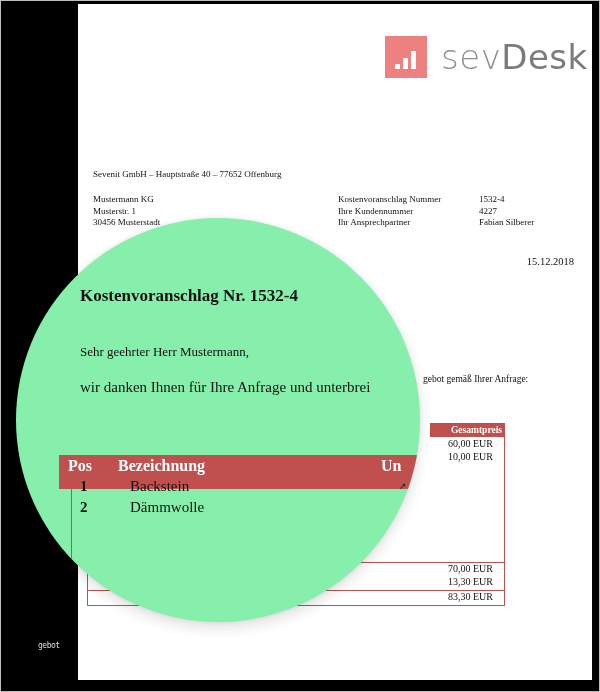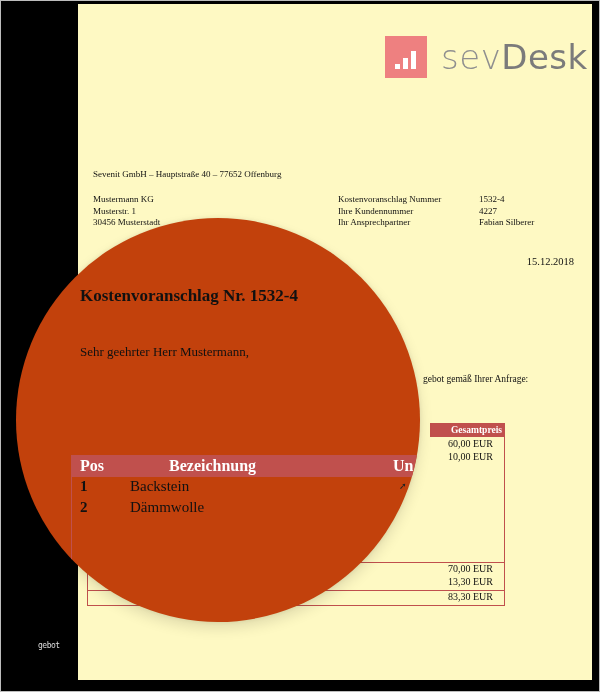--- a/index.html
+++ b/index.html
@@ -3,21 +3,21 @@
 <meta charset="utf-8">
 <style>
   html, body { margin: 0; padding: 0; }
   body {
     width: 600px; height: 692px; background: #000; position: relative; overflow: hidden;
     font-family: "DejaVu Serif", serif;
   }
   .frame-border { position: absolute; inset: 0; border: 1px solid #bdbdbd; box-sizing: border-box; pointer-events: none; z-index: 50; }
   .page {
     position: absolute; left: 78px; top: 4px; width: 514px; height: 676px;
-    background: #fef9c3; overflow: hidden;
+    background: #ffffff; overflow: hidden;
   }
   .logo { position: absolute; left: 307px; top: 32px; display: flex; align-items: center; }
   .logo-mark {
     width: 42px; height: 42px; background: #ee8080; position: relative;
   }
   .logo-mark span { position: absolute; bottom: 9px; background: #fff; width: 5px; }
   .logo-mark .b1 { left: 10px; height: 5px; }
   .logo-mark .b2 { left: 18px; height: 11px; }
   .logo-mark .b3 { left: 26px; height: 18px; }
   .logo-text { margin-left: 14px; font-family: "DejaVu Sans", sans-serif; font-size: 34px; color: #8a8a8a; letter-spacing: 0.5px; }
@@ -37,28 +37,28 @@
   .ts-head { position: absolute; right: 0; top: 0; width: 75px; height: 14px; background: #c0504d; color: #fff; font-weight: bold; font-size: 9.5px; text-align: right; padding-right: 3px; box-sizing: border-box; line-height: 14px; font-family: "Liberation Serif", serif; }
   .ts-frame-right { position: absolute; right: 0; top: 14px; width: 1px; height: 168px; background: #c0504d; }
   .ts-frame-left { position: absolute; left: 0; top: 139px; width: 1px; height: 43px; background: #c0504d; }
   .ts-line { position: absolute; left: 0; right: 0; height: 1px; background: #c0504d; }
   .ts-val { position: absolute; right: 12px; font-family: "Liberation Serif", serif; font-size: 10px; color: #111; text-align: center; }
 
   .blog { position: absolute; left: 38px; top: 641px; font-family: "DejaVu Sans Mono", monospace; font-size: 8px; color: #ddd; letter-spacing: -0.5px; }
 
   .magnifier {
     position: absolute; left: 16px; top: 218px; width: 404px; height: 404px; border-radius: 50%;
-    background: #c2410c; overflow: hidden; z-index: 10;
+    background: #86efac; overflow: hidden; z-index: 10;
     box-shadow: 0 6px 14px rgba(0,0,0,0.12), 0 0 4px rgba(0,0,0,0.08);
   }
   .mag-inner { position: absolute; left: 0; top: 0; width: 404px; height: 404px; }
   .mag-title { position: absolute; left: 64px; top: 68px; font-family: "Liberation Serif", serif; font-weight: bold; font-size: 17px; color: #111; }
   .mag-salutation { position: absolute; left: 64px; top: 126px; font-family: "Liberation Serif", serif; font-size: 13px; color: #111; }
   .mag-intro { position: absolute; left: 64px; top: 161px; font-family: "Liberation Serif", serif; font-size: 15px; color: #111; white-space: nowrap; }
-  .mag-table-head { position: absolute; left: 55px; top: 237px; width: 360px; height: 22px; background: #c0504d; color: #fff; font-family: "Liberation Serif", serif; font-weight: bold; font-size: 16px; line-height: 22px; }
+  .mag-table-head { position: absolute; left: 43px; top: 237px; width: 360px; height: 34px; background: #c0504d; color: #fff; font-family: "Liberation Serif", serif; font-weight: bold; font-size: 16px; line-height: 22px; }
   .mag-th { position: absolute; top: 0; }
   .mag-row { position: absolute; font-family: "Liberation Serif", serif; font-size: 15px; color: #111; }
   .mag-pos { position: absolute; left: 64px; font-weight: bold; }
   .mag-name { position: absolute; left: 114px; }
   .mag-table-left { position: absolute; left: 55px; top: 259px; width: 1px; height: 120px; background: #c0504d; }
   .mag-mouse { position: absolute; left: 383px; top: 263px; font-size: 9px; color: #222; font-family: "DejaVu Sans", sans-serif; }
 </style>
 </head>
 <body>
 
@@ -113,23 +113,24 @@
     <div class="ts-line" style="top:182px;"></div>
   </div>
 </div>
 
 <div class="blog">gebot</div>
 
 <div class="magnifier">
   <div class="mag-inner">
     <div class="mag-title">Kostenvoranschlag Nr. 1532-4</div>
     <div class="mag-salutation">Sehr geehrter Herr Mustermann,</div>
+    <div class="mag-intro">wir danken Ihnen für Ihre Anfrage und unterbrei</div>
     <div class="mag-table-head">
       <span class="mag-th" style="left:9px;">Pos</span>
-      <span class="mag-th" style="left:59px;margin-left:39px;">Bezeichnung</span>
+      <span class="mag-th" style="left:59px;">Bezeichnung</span>
       <span class="mag-th" style="left:322px;">Un</span>
     </div>
     <div class="mag-table-left"></div>
     <div class="mag-row" style="top:260px; left:0; width:404px;">
       <span class="mag-pos">1</span>
       <span class="mag-name">Backstein</span>
     </div>
     <div class="mag-row" style="top:281px; left:0; width:404px;">
       <span class="mag-pos">2</span>
       <span class="mag-name">Dämmwolle</span>

